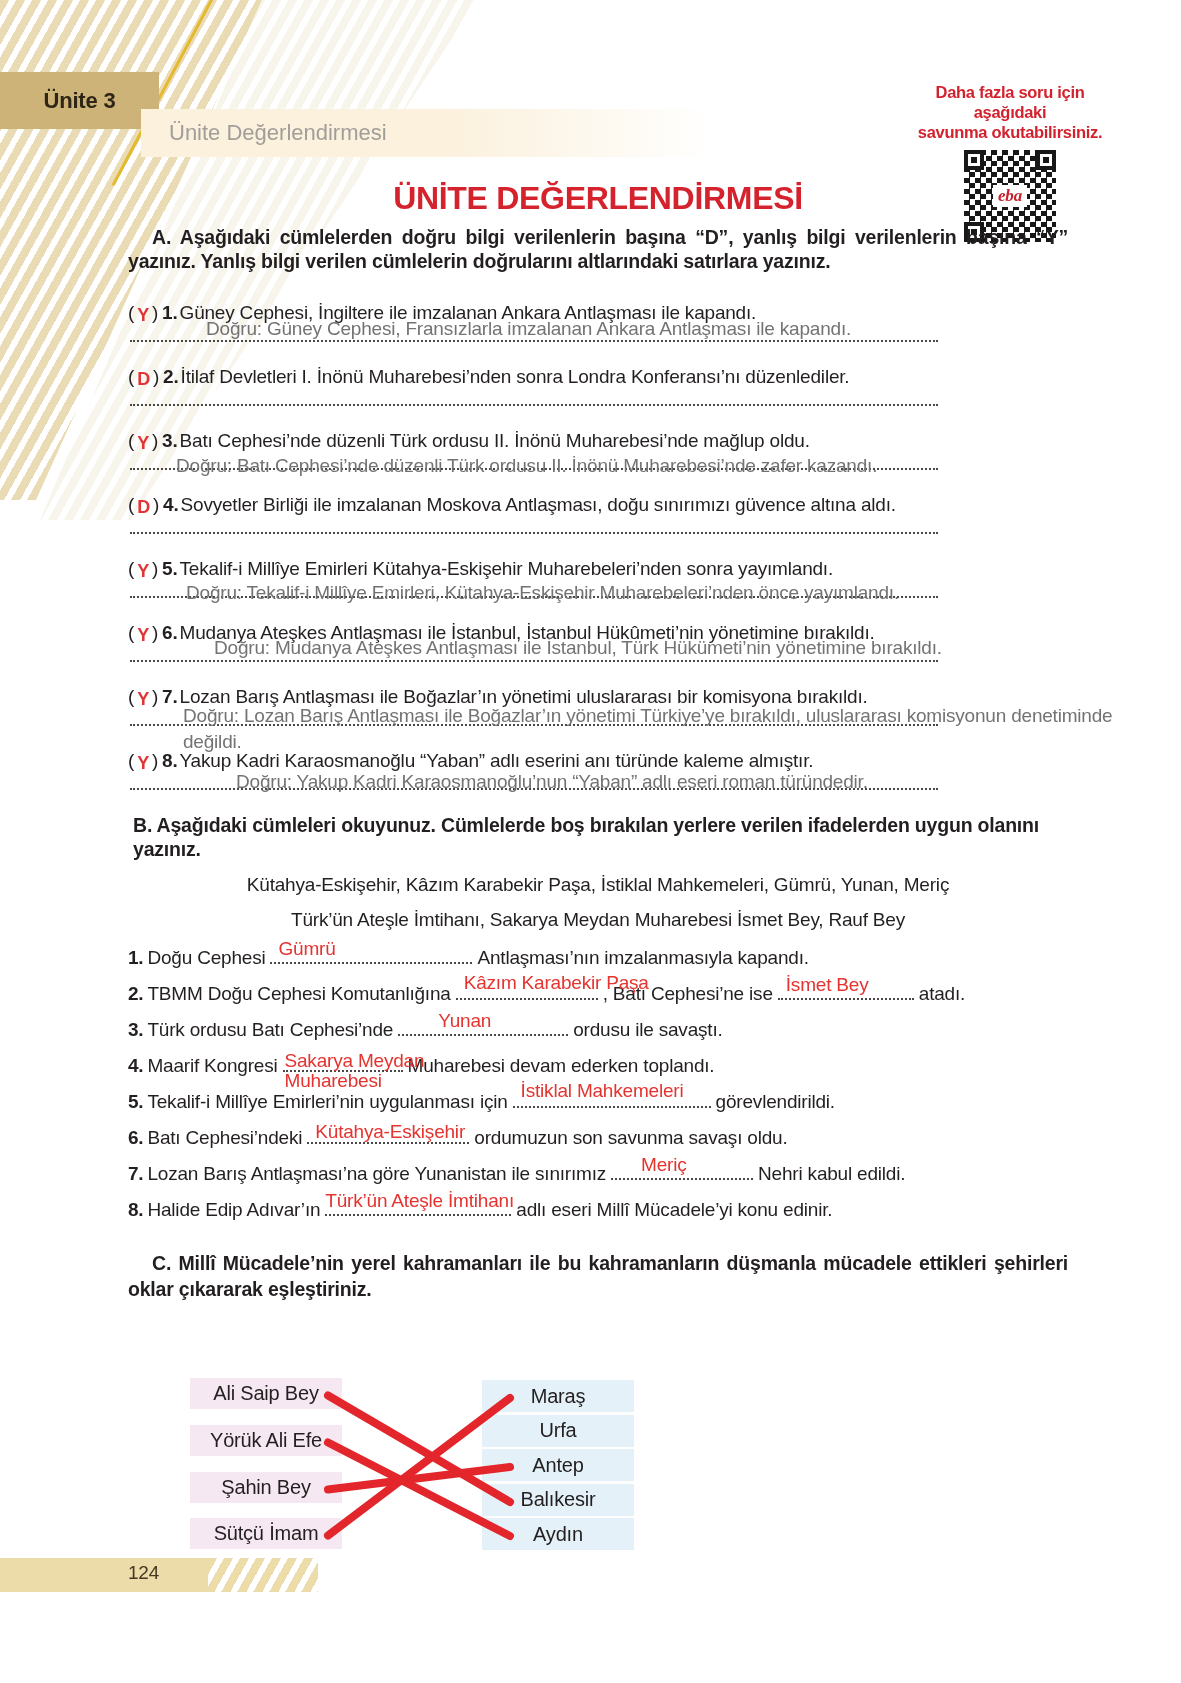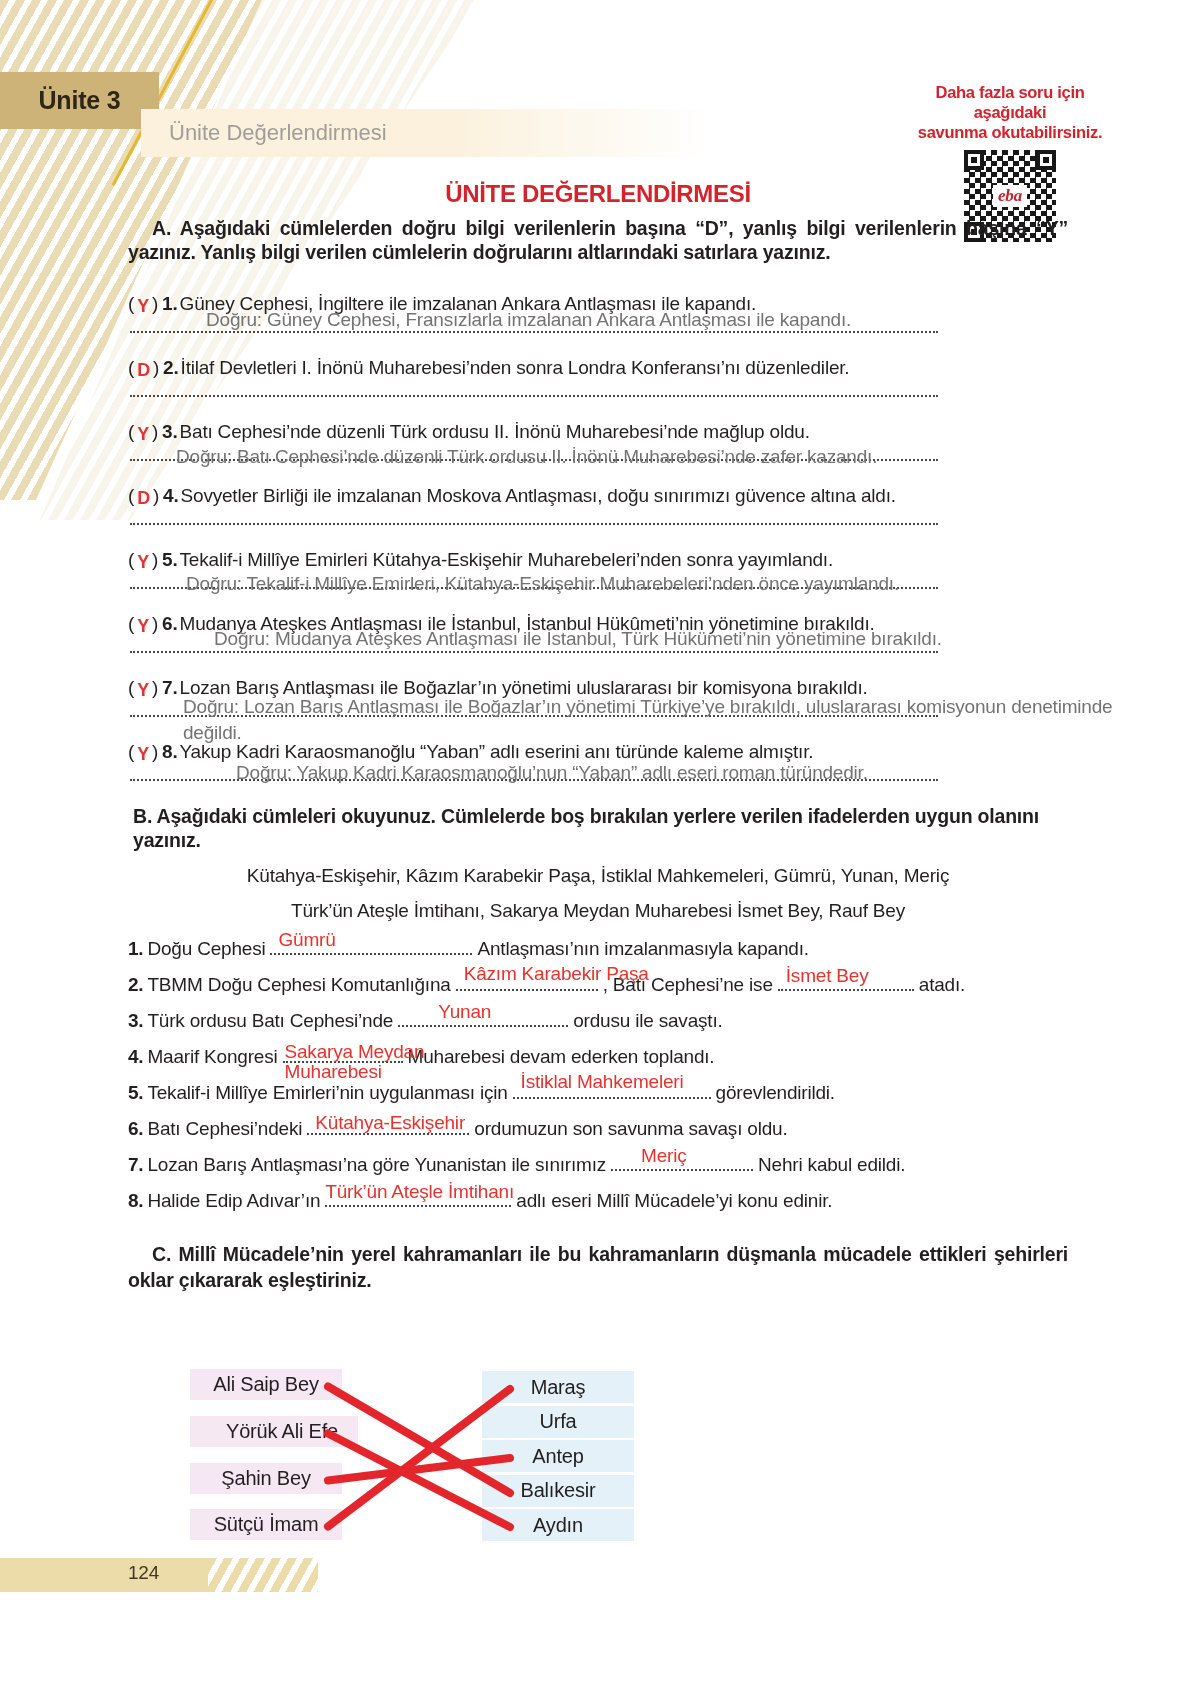--- a/index.html
+++ b/index.html
@@ -22,21 +22,21 @@
     opacity:.55;
   }
   .gold-line{
     position:absolute; left:211px; top:-2px; width:3px; height:212px;
     background:#e5b92e; transform:rotate(28deg); transform-origin:top center;
   }
   .unit-box{
     position:absolute; left:0; top:72px; width:159px; height:57px;
     background:#cdb377; display:flex; align-items:center; justify-content:center;
   }
-  .unit-box span{font-size:25px; font-weight:bold; color:#2e2517;}
+  .unit-box span{font-size:22px; font-weight:bold; color:#2e2517;}
   .band{
     position:absolute; left:141px; top:109px; width:570px; height:48px;
     background:linear-gradient(to right,#fbf1dd 0%,#fbf1dd 55%,rgba(251,241,221,0) 100%);
     display:flex; align-items:center;
   }
   .band span{font-size:22px; color:#a19d99; padding-left:28px; letter-spacing:0;}
   
   .qr-block{position:absolute; top:82px; left:898px; width:224px; text-align:center;}
   .qr-note{color:#d2222d; font-size:16.5px; line-height:20px; font-weight:bold; letter-spacing:-0.3px;}
   .qr{
@@ -47,21 +47,21 @@
   .finder{position:absolute; width:20px; height:20px; border:4px solid #181818; background:#fff; box-sizing:border-box;}
   .finder::after{content:""; position:absolute; left:3px; top:3px; width:6px; height:6px; background:#181818;}
   .f-tl{left:0;top:0;} .f-tr{right:0;top:0;} .f-bl{left:0;bottom:0;}
   .qr-center{
     position:absolute; left:50%; top:50%; transform:translate(-50%,-50%);
     background:#fff; padding:1px 5px; color:#c4232d;
     font-family:"Liberation Serif","DejaVu Serif",serif; font-style:italic; font-weight:bold; font-size:17px;
   }
   
   .content{position:absolute; left:128px; top:180px; width:940px;}
-  .title{ text-align:center; color:#d5232e; font-size:24px; font-weight:bold; letter-spacing:-0.3px; margin:0 0 8px 0;}
+  .title{ text-align:center; color:#d5232e; font-size:32px; font-weight:bold; letter-spacing:-0.3px; margin:0 0 8px 0;}
   .a-intro{font-size:19.5px; font-weight:bold; line-height:24px; text-align:justify; text-indent:24px; margin:0 0 28px 0;}
   .a-item{position:relative; margin-bottom:25px;}
   .a-q{font-size:19px; line-height:24px;}
   .paren{color:#231f20;}
   .mark{color:#e23434; font-weight:bold; display:inline-block; transform:translateY(2px); padding:0 3px; font-size:18px;}
   .qnum{font-weight:bold; padding:0 2px 0 4px;}
   .zone{position:relative; height:15px;}
   .dots{position:absolute; left:2px; bottom:-2px; width:808px; border-bottom:2.5px dotted #4a4648;}
   .corr{
     position:absolute; left:70px; top:-7px; color:#737373; font-size:19px; line-height:26px; white-space:nowrap; z-index:2;
@@ -214,21 +214,21 @@
         <span class="b-num">8.</span><span>Halide Edip Adıvar’ın</span><span class="blank" style="width:186px;"><span class="ans" style="left:0;">Türk’ün Ateşle İmtihanı</span></span><span>adlı eseri Millî Mücadele’yi konu edinir.</span>
       </div>
     </div>
 
     <div class="c-head">C. Millî Mücadele’nin yerel kahramanları ile bu kahramanların düşmanla mücadele ettikleri şehirleri oklar çıkararak eşleştiriniz.</div>
 
     <div class="match-area">
       <div class="hero-box" style="top:6px;">
           <span>Ali Saip Bey</span>
         </div>
-      <div class="hero-box" style="top:53px;padding-left:16px;">
+      <div class="hero-box" style="top:53px;">
           <span>Yörük Ali Efe</span>
         </div>
       <div class="hero-box" style="top:100px;">
           <span>Şahin Bey</span>
         </div>
       <div class="hero-box" style="top:146px;">
           <span>Sütçü İmam</span>
         </div>
 
       <div class="city-box" style="top:8px;">

